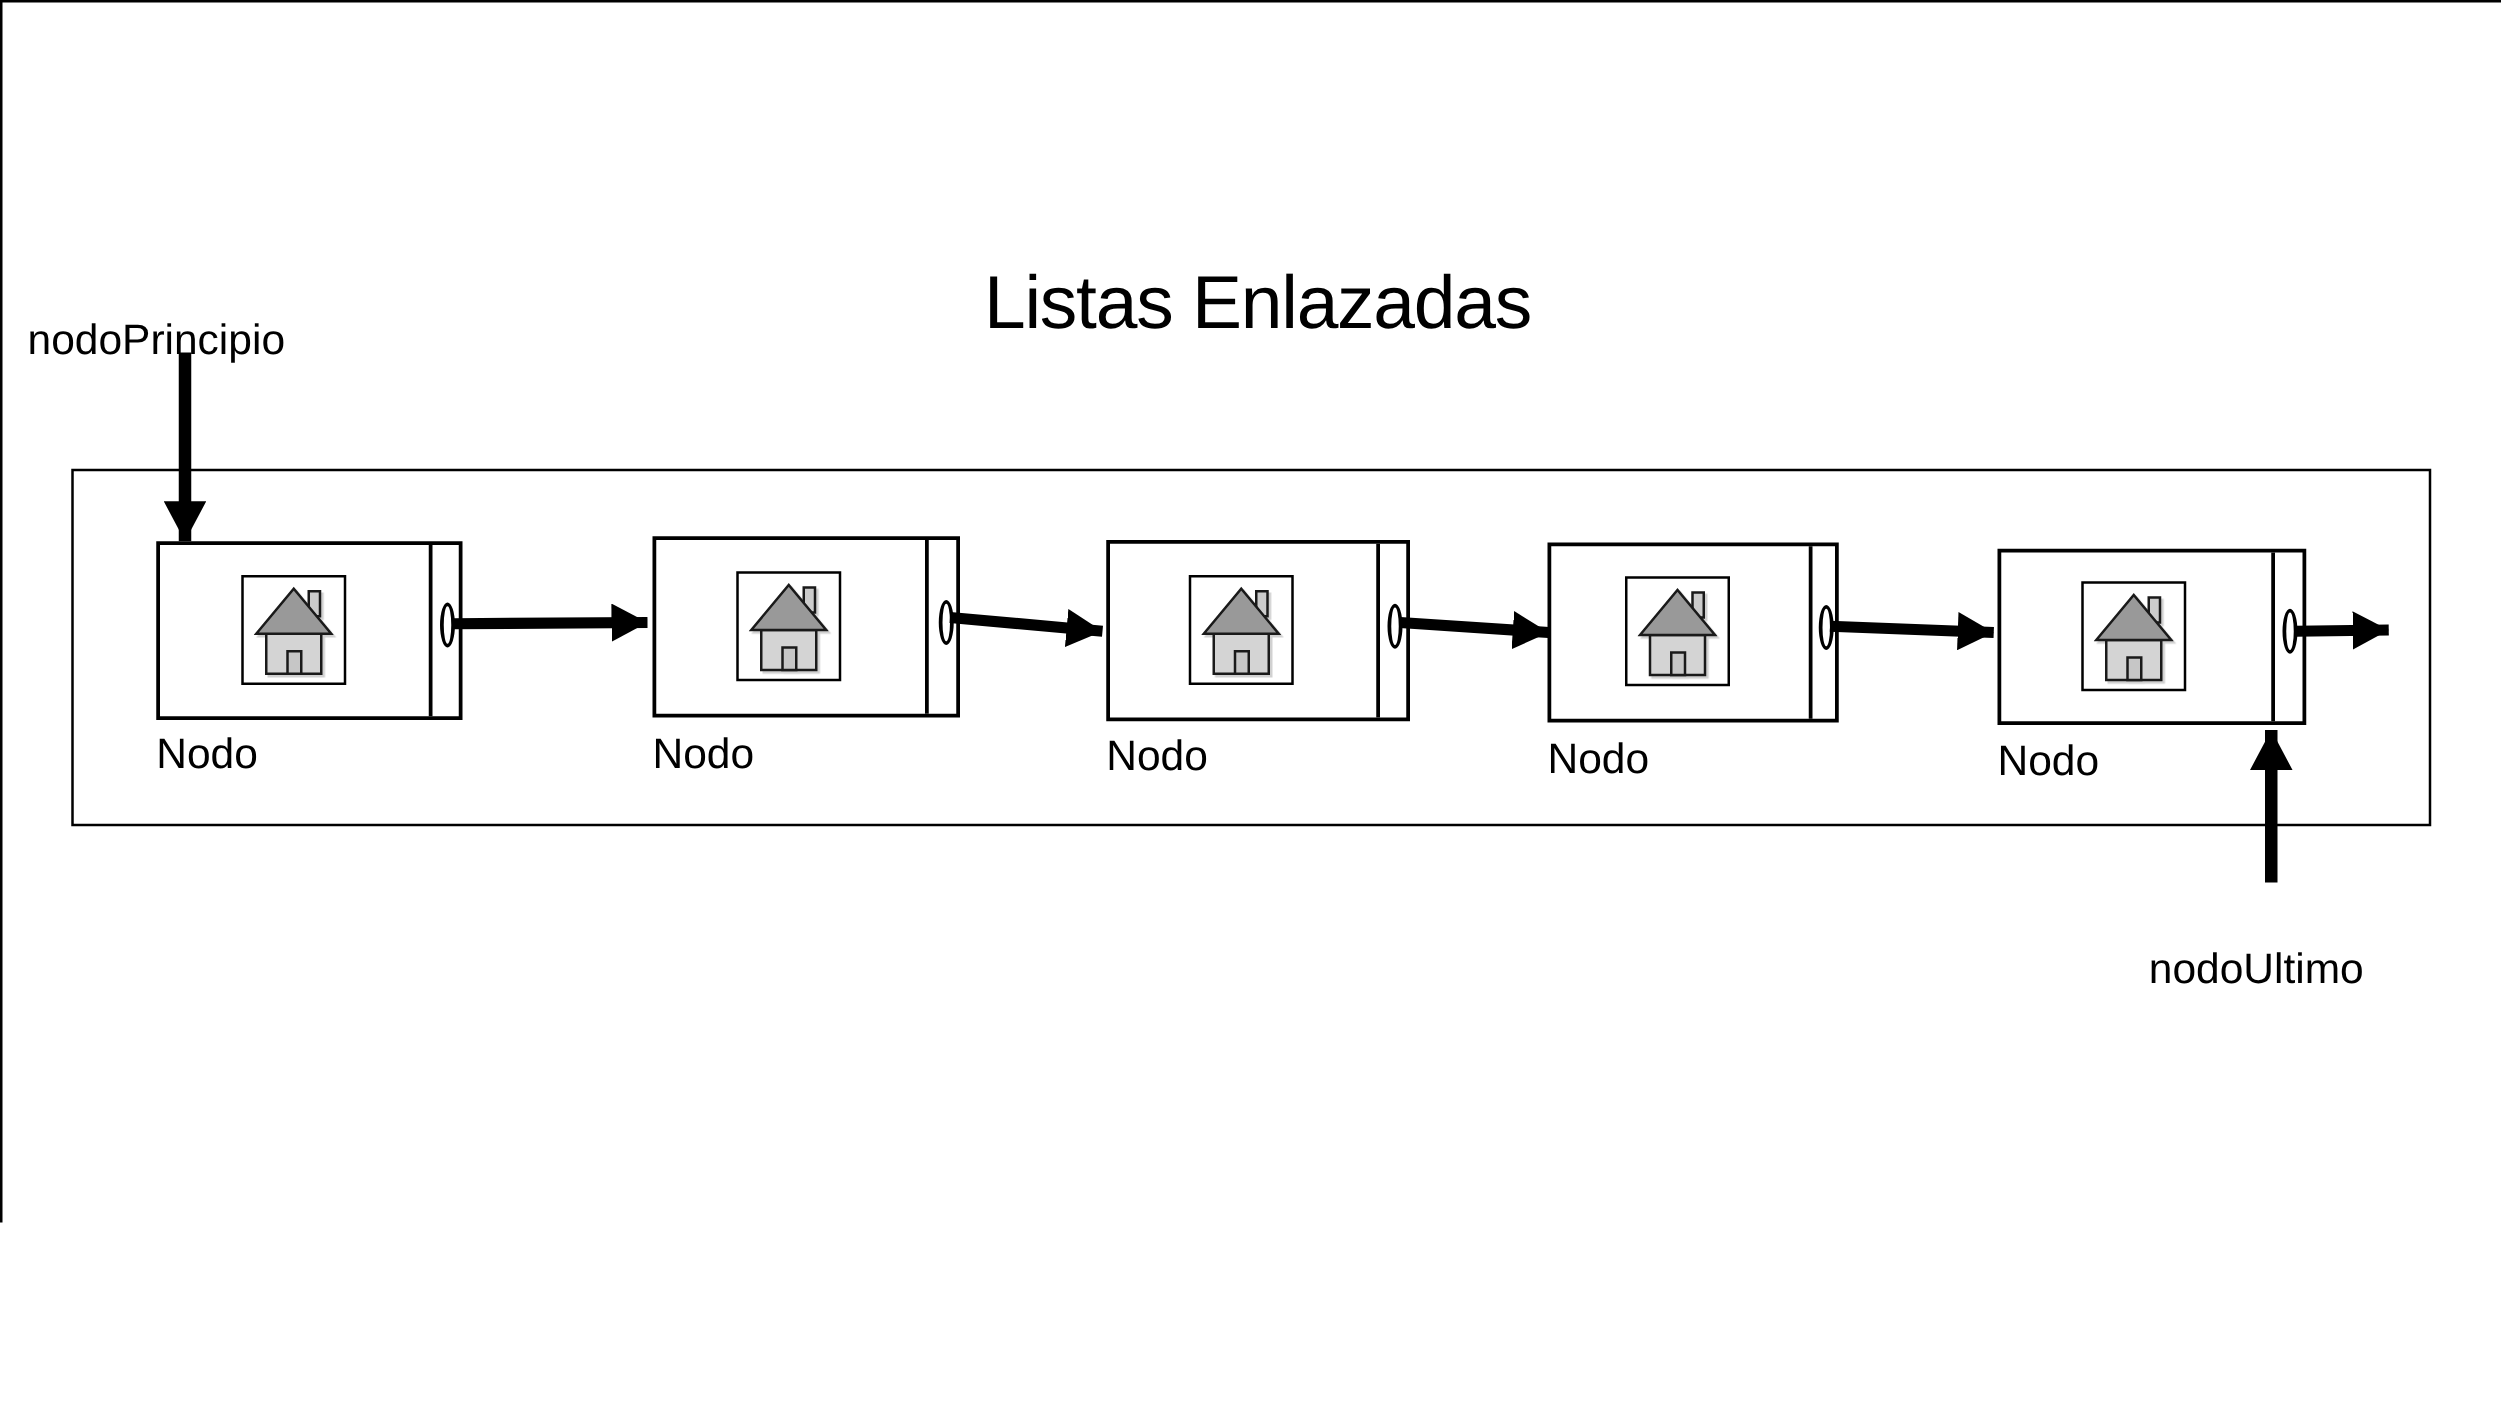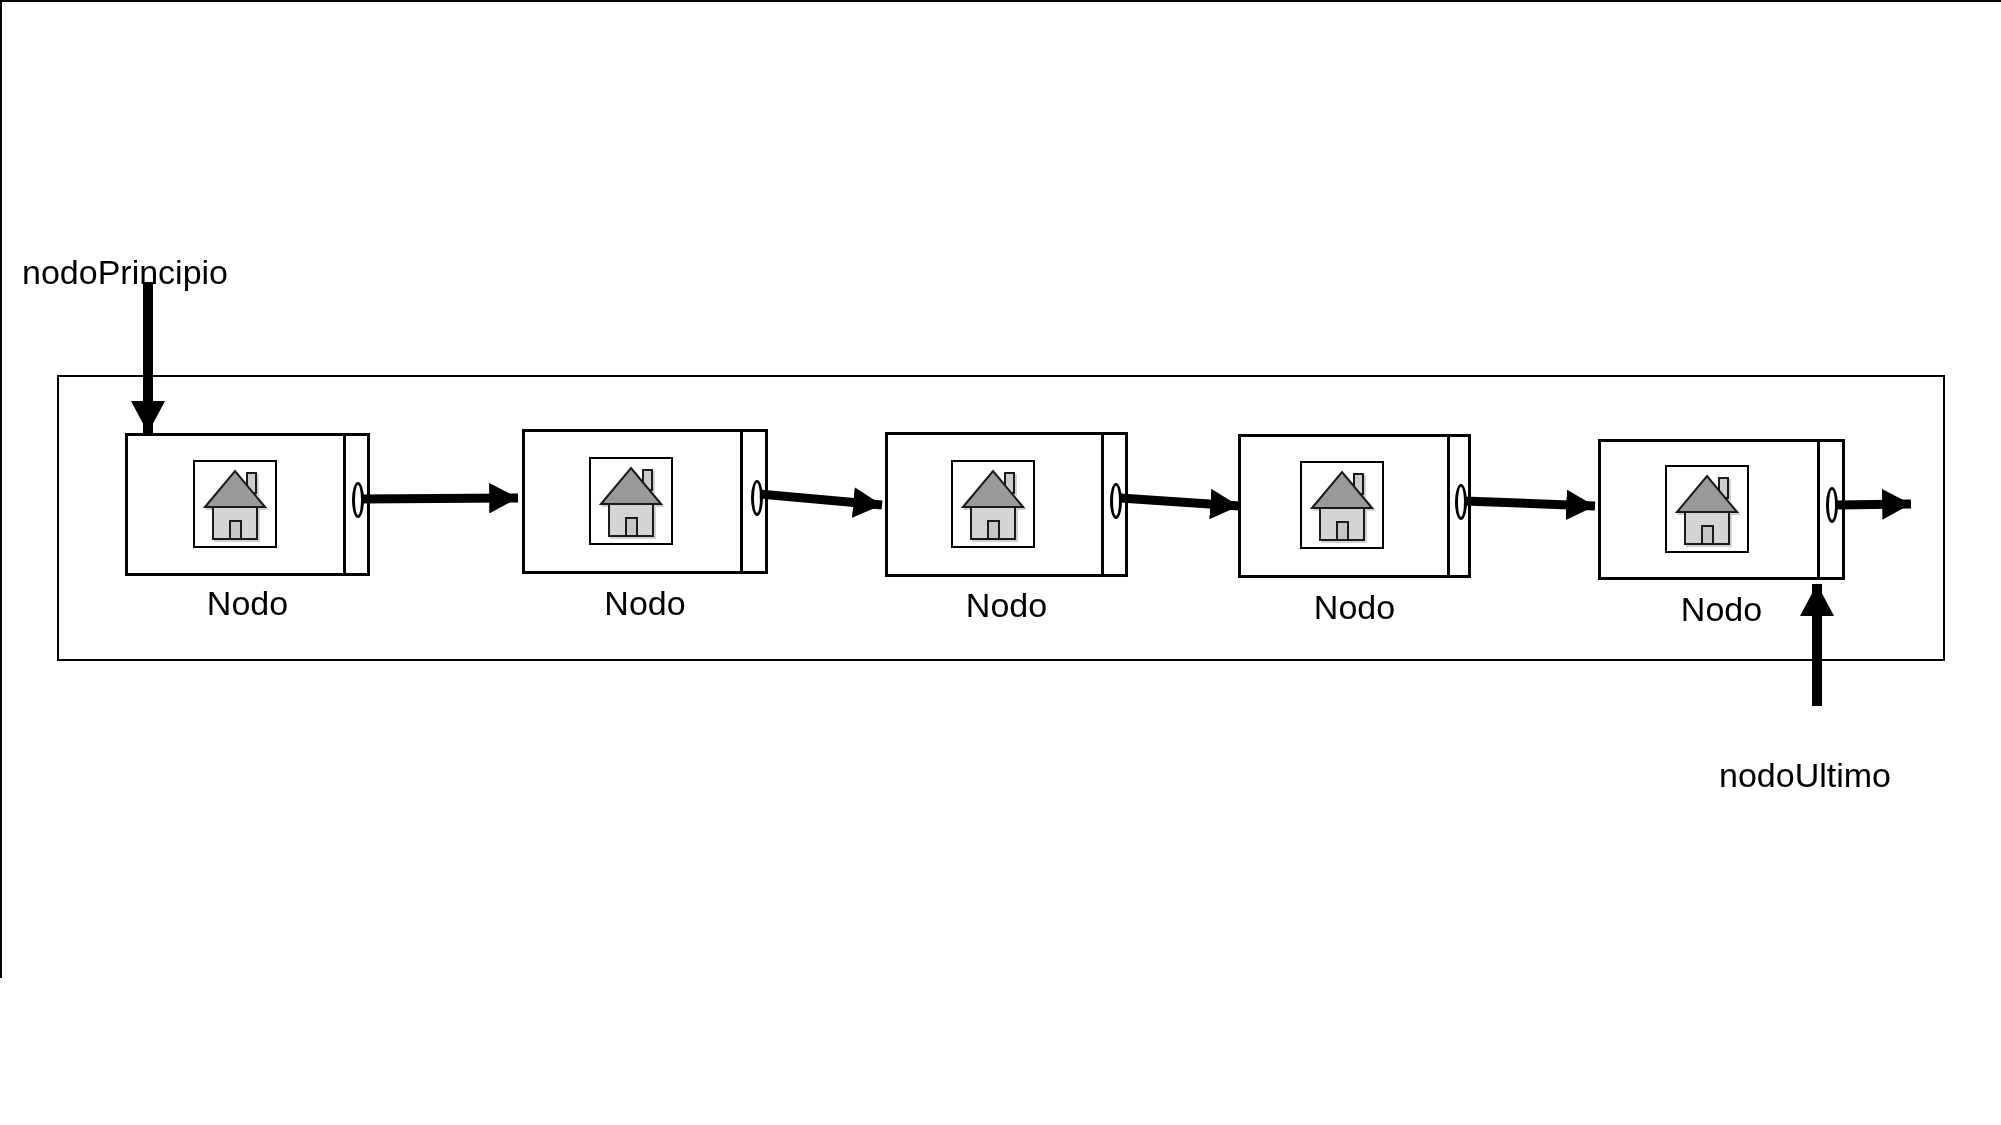--- a/index.html
+++ b/index.html
@@ -66,37 +66,38 @@
   .pointer-oval {
     position: absolute;
     width: 12px; height: 36px;
     border: 3px solid #000;
     border-radius: 50%;
     background: #ffffff;
   }
   .node-label {
     position: absolute;
     font-size: 34px;
-    text-align: center;
+    text-align: left;
     white-space: nowrap;
   }
   .arrow-layer {
     position: absolute; left: 0; top: 0;
     width: 2001px; height: 1125px;
     pointer-events: none;
   }
 </style>
 </head>
 <body>
 
 <div class="canvas">
 
   <div class="edge-top"></div>
   <div class="edge-left"></div>
 
+  <h1 class="diagram-title">Listas Enlazadas</h1>
 
   <div class="pointer-label head-label">nodoPrincipio</div>
   <div class="pointer-label tail-label">nodoUltimo</div>
 
   <div class="list-box"></div>
 
   <div class="node" style="left:125px; top:433px; width:245px; height:143px;">
     <div class="house-frame" style="left:65px; top:24px;">
       <svg width="64" height="74" viewBox="0 0 64 74">
         <rect x="44" y="6" width="9" height="20" stroke-width="2" stroke="#1a1a1a" fill="#cccccc"></rect>

